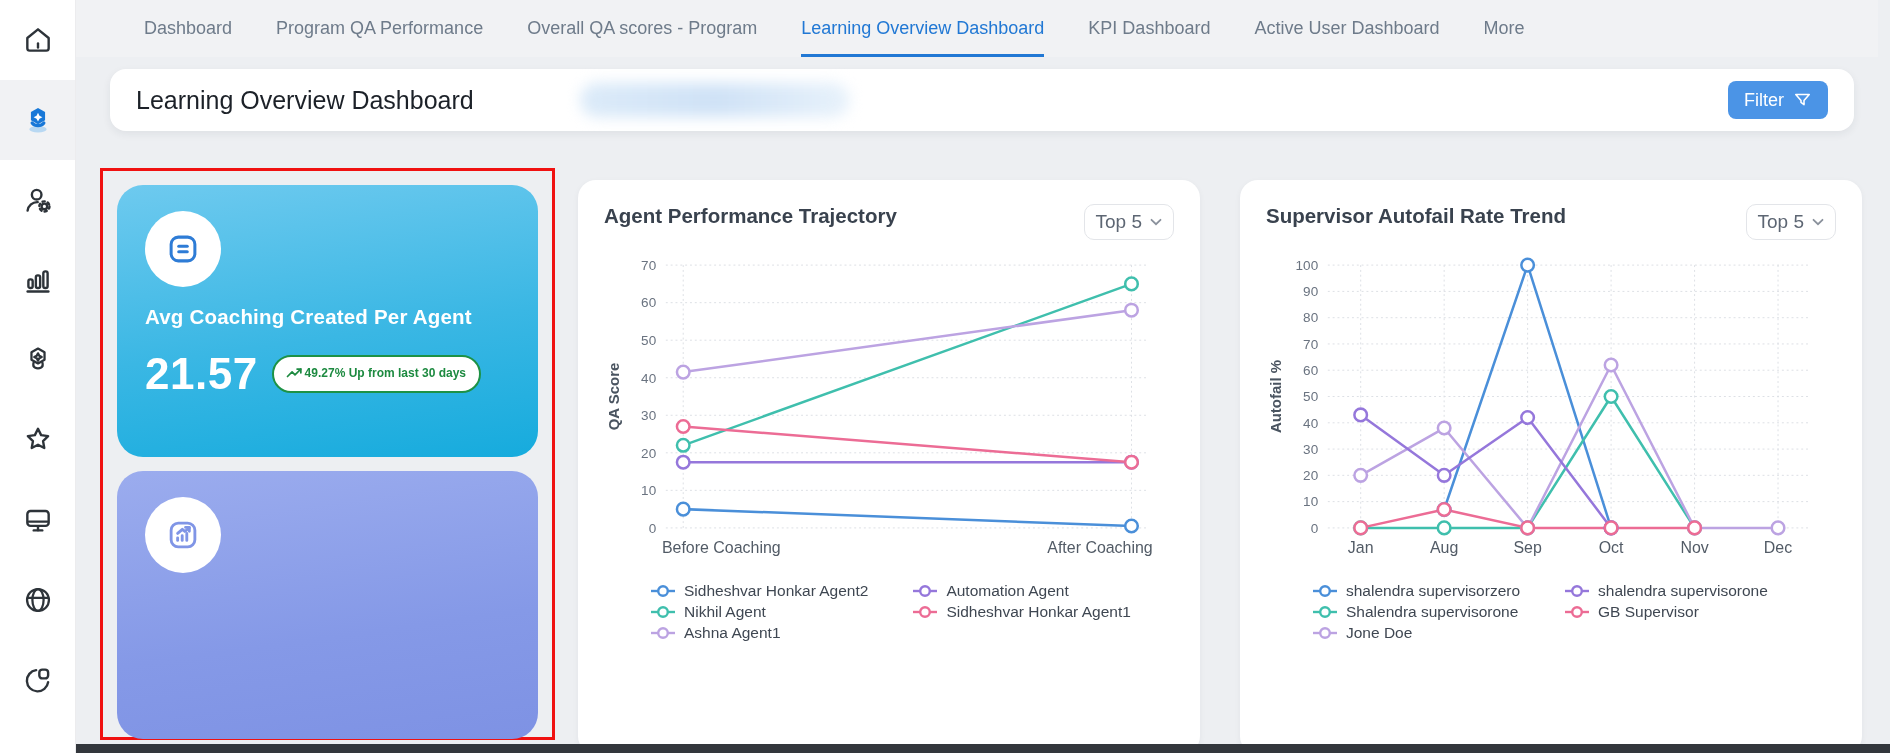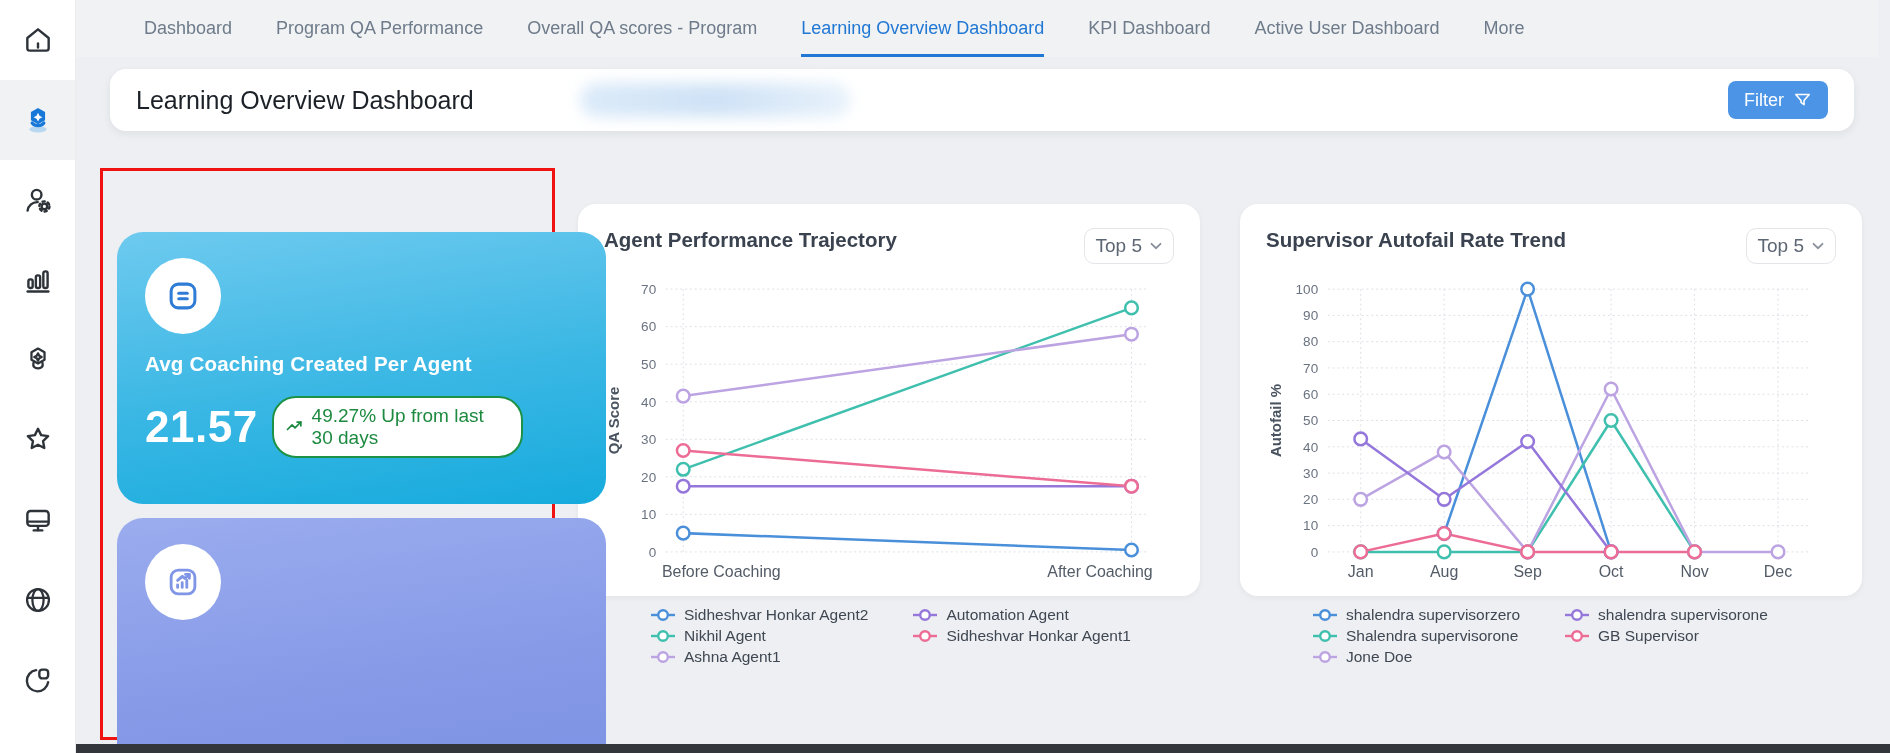--- a/index.html
+++ b/index.html
@@ -28,38 +28,38 @@
   .blur-blob { position:absolute; left:470px; top:14px; width:270px; height:34px; border-radius:18px;
     background:linear-gradient(90deg,#dcebf9,#cfe2f6,#e8f2fb); filter:blur(7px); }
   .filter-btn { margin-left:auto; height:38px; background:#4b94e6; color:#fff; border:none; border-radius:8px;
     display:flex; align-items:center; gap:9px; padding:12px 16px; font-size:18px; cursor:pointer;
     font-family:inherit; }
   .filter-btn svg { width:19px; height:19px; }
 
   
   .highlight-box { position:absolute; left:100px; top:168px; width:455px; height:572px;
     border:3px solid #f01111; z-index:2; }
-  .stat-card { position:absolute; left:117px; width:489px; border-radius:26px; padding:26px 28px; color:#fff; z-index:2;margin-top:47px; }
+  .stat-card { position:absolute; left:117px; width:421px; border-radius:26px; padding:26px 28px; color:#fff; z-index:2; }
   .stat-card.one { top:185px; height:272px; background:linear-gradient(172deg,#6ecaef 0%,#3ab7e4 55%,#16abdd 100%); }
   .stat-card.two { top:471px; height:268px; background:linear-gradient(172deg,#9bacee 0%,#8599e7 60%,#7e92e4 100%); }
   .stat-circle { width:76px; height:76px; border-radius:50%; background:#fff; display:flex;
     align-items:center; justify-content:center; margin-bottom:18px; }
   .stat-circle svg { width:38px; height:38px; }
   .stat-title { font-size:20.5px; font-weight:700; margin-bottom:20px; letter-spacing:.2px; }
   .stat-row { display:flex; align-items:center; gap:14px; }
   .stat-value { font-size:44px; font-weight:700; letter-spacing:.5px; }
-  .pill { background:#fff; border-radius:24px; display:flex; align-items:center; gap:7px;
-    padding:7px 13px 7px 11px; font-size:19px; font-weight:400; line-height:1.15; }
+  .pill { background:#fff; border-radius:24px; display:flex; align-items:center; 
+    padding:7px 13px 7px 11px; font-size:12px; font-weight:700; line-height:1.15; }
   .pill svg { width:20px; height:20px; flex:none; }
   .pill.up   { border:2px solid #1d9246; color:#1d8a40; }
   .pill.down { border:2px solid #c9274e; color:#c9274e; }
   .pill span { max-width:196px; }
 
   
-  .chart-card { position:absolute; top:204px; width:622px; height:392px; background:#fff; border-radius:18px;
+  .chart-card { position:absolute; top:180px; width:622px; height:574px; background:#fff; border-radius:18px;
     box-shadow:0 2px 6px rgba(30,40,60,.05); padding:24px 26px 18px; z-index:1; }
   .chart-card.left { left:578px; } .chart-card.right { left:1240px; }
   .chart-head { display:flex; align-items:flex-start; justify-content:space-between; }
   .chart-title { font-size:20.5px; font-weight:700; color:#39424e; }
   .top5 { border:1px solid #e3e5e9; border-radius:10px; padding:6px 11px; font-size:19px; color:#5d6673;
     display:flex; align-items:center; gap:8px; cursor:pointer; background:#fff; font-family:inherit; }
   .top5 svg { width:12px; height:12px; }
   .chart-svg { width:100%; height:330px; margin-top:6px; display:block; }
   text.tick { font-size:14px; fill:#6a7380; font-family:inherit; }
   text.xtick { font-size:16.5px; fill:#525b66; }

